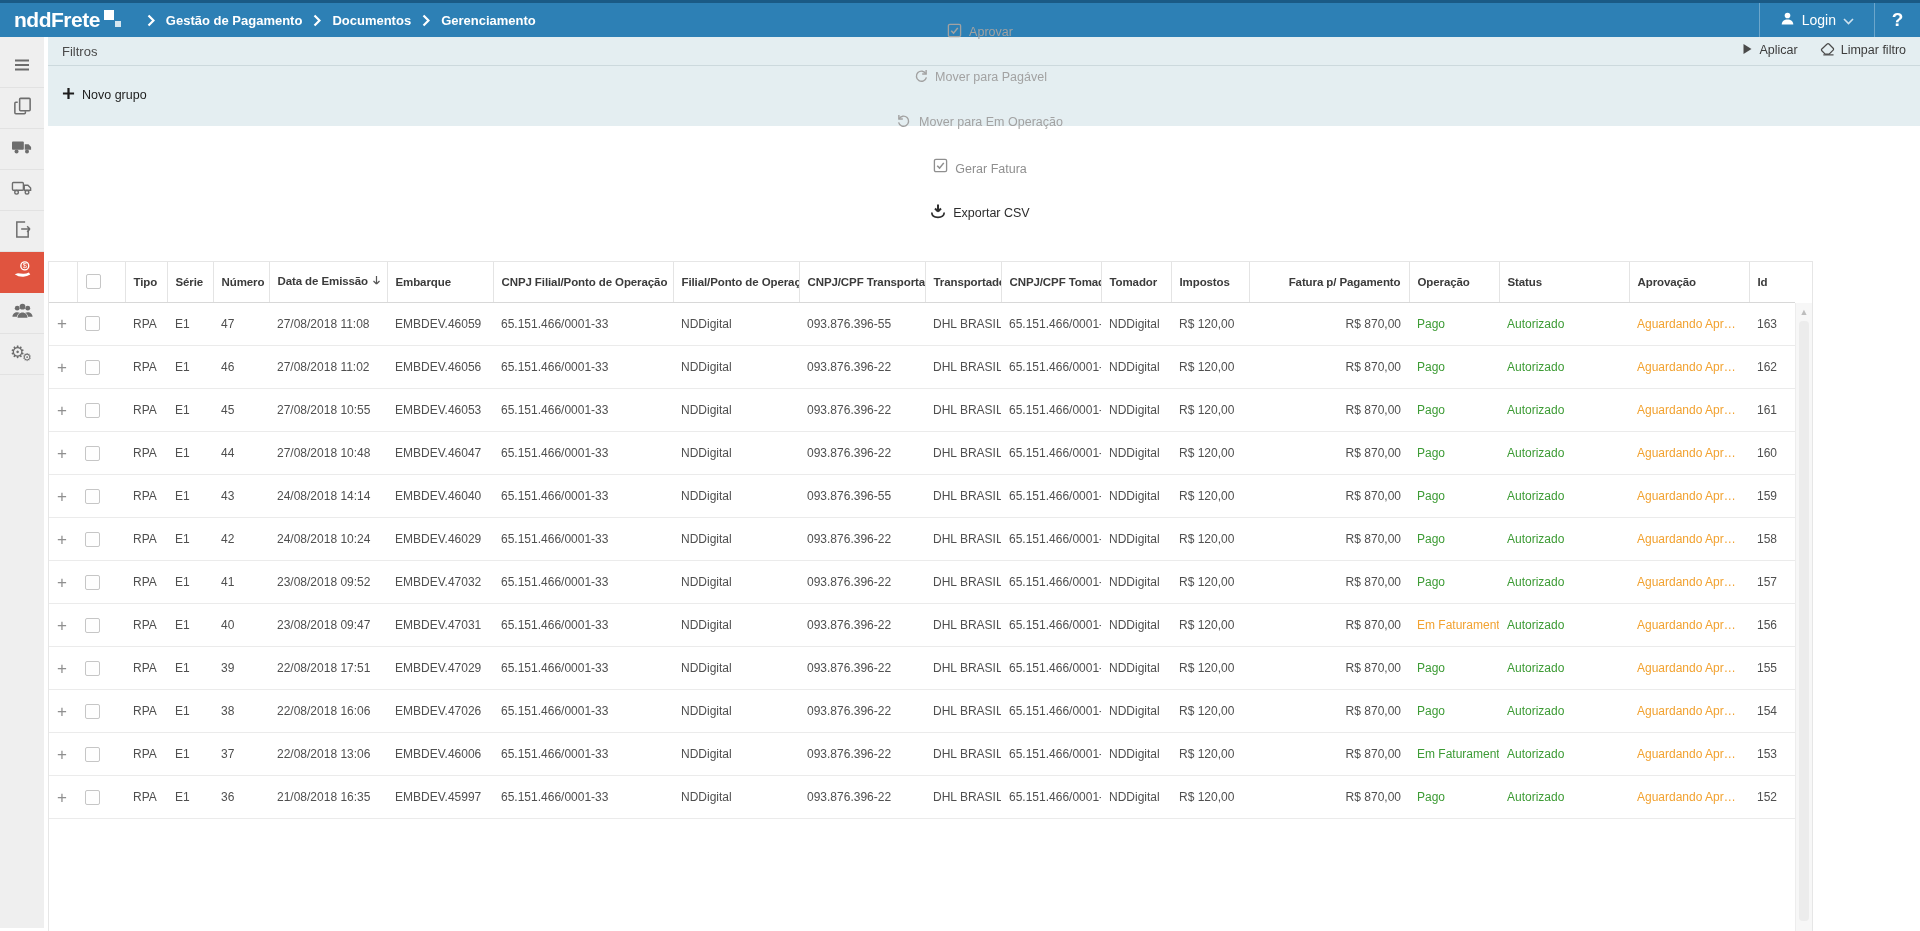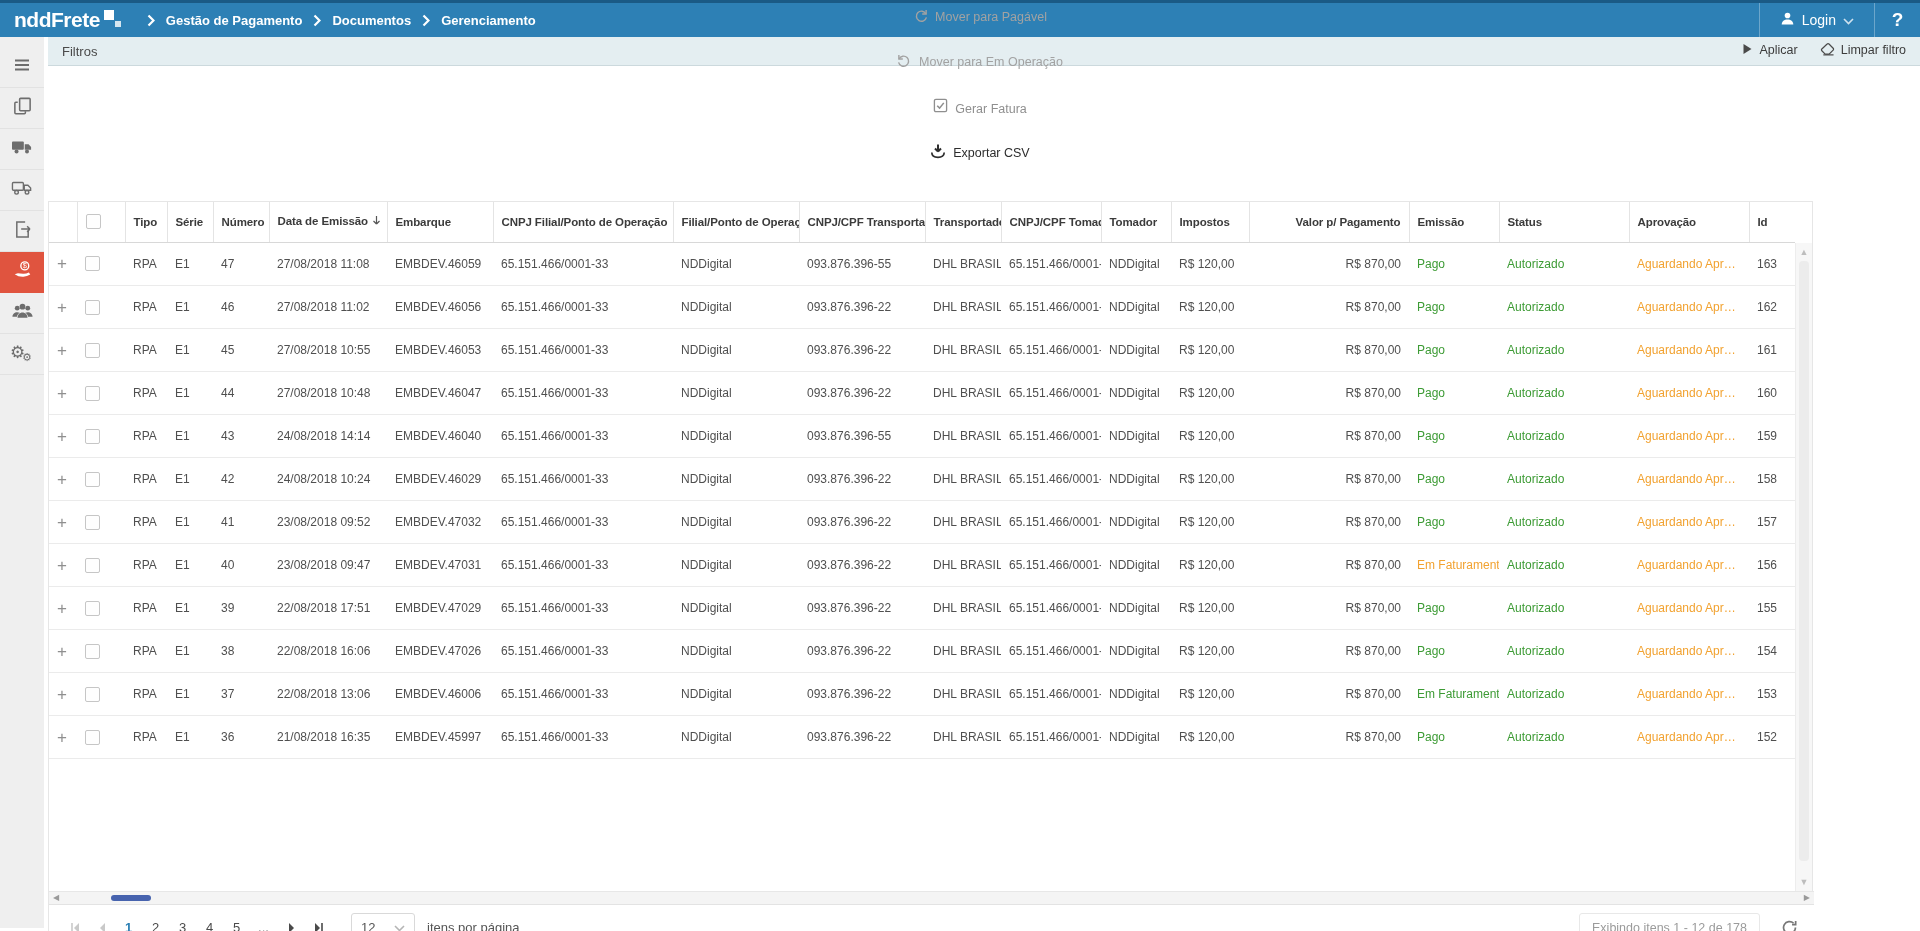--- a/index.html
+++ b/index.html
@@ -227,20 +227,28 @@
             <span>Aplicar</span>
           </span>
           <span class="f-btn">
             <span><svg width="15" height="13" viewBox="0 0 16 14" fill="none" stroke="#4a4a4a" stroke-width="1.3">
                   <path d="M5.5 12 1.9 8.4a1.4 1.4 0 0 1 0-2L7.6 1.1a1.4 1.4 0 0 1 2 0l4.5 4.5a1.4 1.4 0 0 1 0 2L9.7 12z"></path>
                   <path d="M3.5 12.8h11"></path>
                 </svg></span>
             <span>Limpar filtro</span>
           </span>
         </div>
+      </div>
+      <div class="filters-body">
+        <span class="newgroup">
+          <span><svg width="13" height="13" viewBox="0 0 14 14">
+                <path d="M7 1v12M1 7h12" stroke="#1c1c1c" stroke-width="2.4"></path>
+              </svg></span>
+          <span style="font-weight:normal;">Novo grupo</span>
+        </span>
       </div>
     </section>
 
     <section class="toolbar">
       <span class="t-btn disabled">
         <span><svg width="15" height="15" viewBox="0 0 16 16" fill="none" stroke="#a2a2a2" stroke-width="1.4">
               <rect x="1.5" y="1.5" width="13" height="13" rx="1.5"></rect>
               <path d="M4.5 8.3 7 10.8l4.5-5.6" stroke-width="1.7"></path>
             </svg></span>
         <span>Aprovar</span>
@@ -309,22 +317,22 @@
                     <path d="M4.5 1v8M4.5 9 1.5 6M4.5 9l3-3" stroke="#555" stroke-width="1.2" fill="none"></path>
                   </svg></span></th>
           <th>Embarque</th>
           <th>CNPJ Filial/Ponto de Operação</th>
           <th>Filial/Ponto de Operação</th>
           <th>CNPJ/CPF Transportador</th>
           <th>Transportador</th>
           <th>CNPJ/CPF Tomador</th>
           <th>Tomador</th>
           <th>Impostos</th>
-          <th class="right">Valor p/ Pagamento</th>
-          <th>Emissão</th>
+          <th class="right">Fatura p/ Pagamento</th>
+          <th>Operação</th>
           <th>Status</th>
           <th>Aprovação</th>
           <th>Id</th>
         </tr>
       </tbody>
         </table>
 
       <div class="grid-body">
         <table>
           <colgroup>

